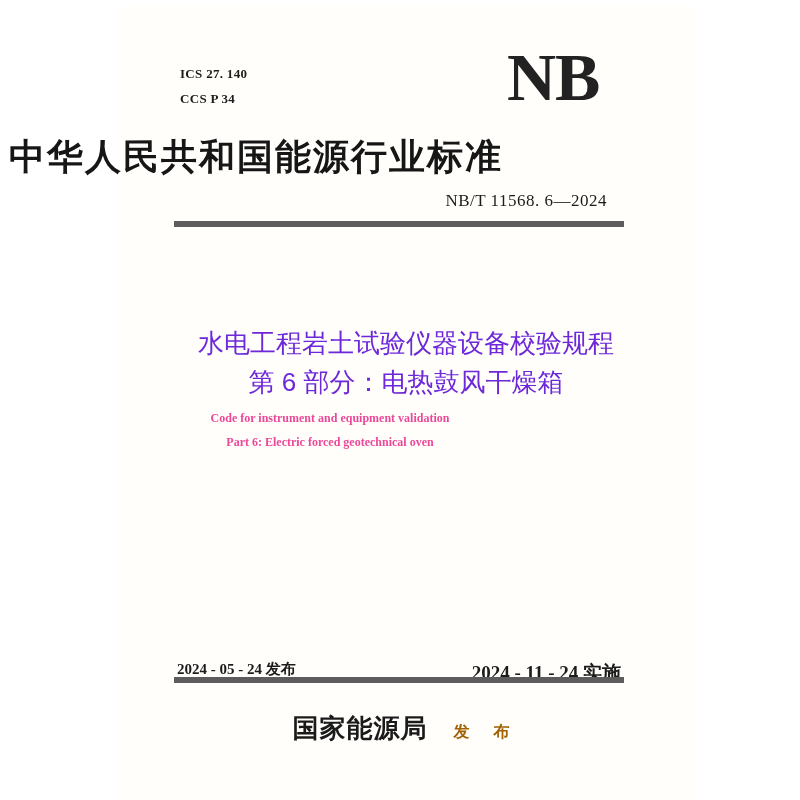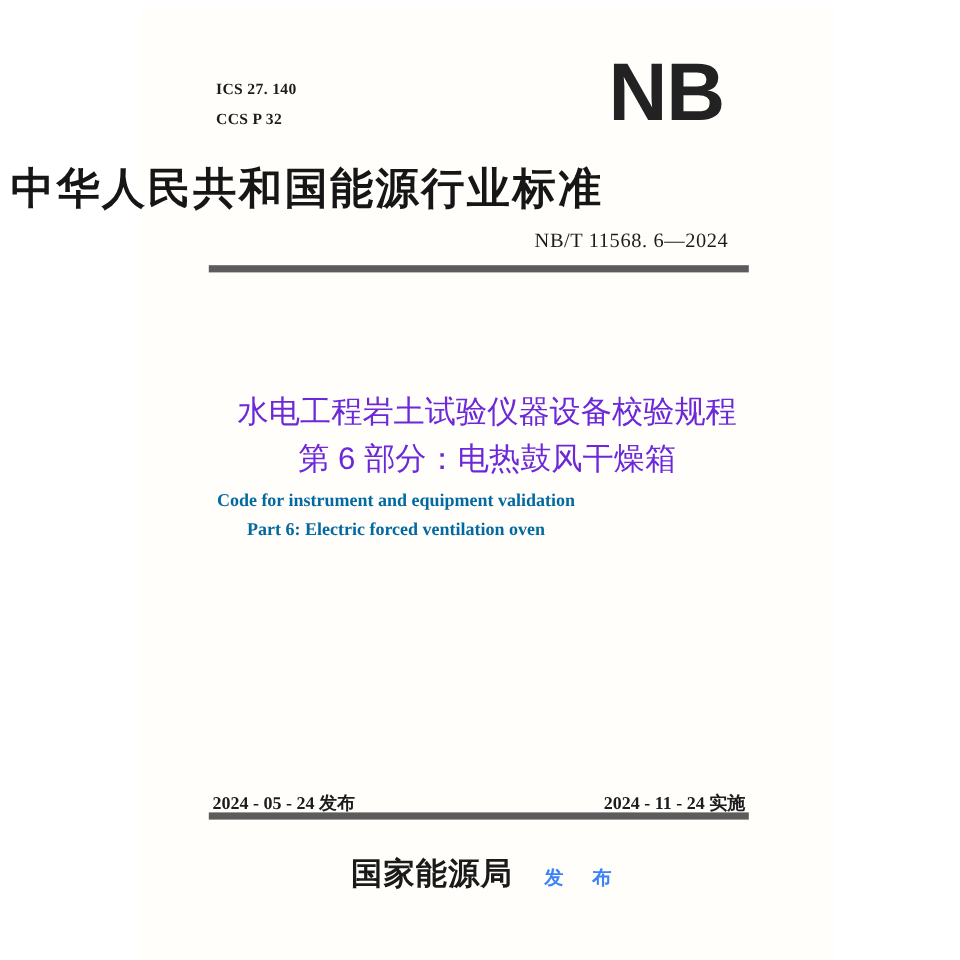--- a/index.html
+++ b/index.html
@@ -17,21 +17,21 @@
   }
   .abs { position: absolute; }
 
   .ics-block {
     left: 168px; top: 52px;
     font-size: 13px; font-weight: bold; line-height: 19px;
     letter-spacing: 0.3px;
   }
   .nb-logo {
     left: 498px; top: 34px;
-    font-family: Liberation Sans, sans-serif;
+    font-family: Liberation Serif, serif;
     font-size: 68px; font-weight: 900; letter-spacing: -1px;
     line-height: 68px; color: #222222;
   }
   .standard-type {
     left: 0; top: 124px; width: 800px;
     text-align: left;
     font-size: 36px; font-weight: bold;
     letter-spacing: 2px;
     font-family: "Liberation Serif", serif;
     color: #161616;
@@ -50,76 +50,76 @@
     left: 0; top: 315px; width: 800px;
     text-align: center;
     font-family: "Liberation Sans", sans-serif;
     font-size: 26px; font-weight: normal;
     line-height: 33px;
     color: #6d28d9;
   }
   .en-title {
     left: 0; top: 397px; width: 648px;
     text-align: center;
-    font-size: 15px; font-weight: bold;
+    font-size: 12px; font-weight: bold;
     line-height: 18px;
-    color: #0369a1;
+    color: #ec4899;
   }
 
   .date-issue {
     left: 168px; top: 651px;
     font-size: 15px; font-weight: bold;
   }
   .date-implement {
     top: 651px; right: 182px;
-    font-size: 15px; font-weight: bold;
+    font-size: 19px; font-weight: bold;
   }
 
   .issuer-row {
     left: 0; top: 686px; width: 800px;
     display: flex; justify-content: center; align-items: baseline;
     gap: 20px;
   }
   .issuer-name {
     font-size: 26px; font-weight: 600; letter-spacing: 1px;
     color: #1a1a1a;
   }
   .issuer-verb {
     font-size: 16px; font-weight: 600; letter-spacing: 10px;
-    color: #3b82f6;
+    color: #a16207;
     margin-top: 24px;
   }
 </style>
 </head>
 <body>
 
 <div class="canvas">
   <div class="page-sheet"></div>
 
   <div class="abs ics-block">
     <div>ICS 27. 140</div>
-    <div>CCS P 32</div>
+    <div>CCS P 34</div>
   </div>
 
   <div class="abs nb-logo">NB</div>
 
   <div class="abs standard-type">中华人民共和国能源行业标准</div>
 
   <div class="abs standard-number">NB/T 11568. 6—2024</div>
 
   <div class="abs rule rule-top"></div>
 
   <div class="abs zh-title">
     <div>水电工程岩土试验仪器设备校验规程</div>
     <div>第 6 部分：电热鼓风干燥箱</div>
   </div>
 
   <div class="abs en-title">
     <div>Code for instrument and equipment validation</div>
-    <div>Part 6: Electric forced ventilation oven</div>
+    <div>Part 6: Electric forced geotechnical oven</div>
   </div>
 
   <div class="abs date-issue">2024 - 05 - 24 发布</div>
   <div class="abs date-implement">2024 - 11 - 24 实施</div>
 
   <div class="abs rule rule-bottom"></div>
 
   <div class="abs issuer-row">
     <span class="issuer-name">国家能源局</span>
     <span class="issuer-verb">发 布</span>

